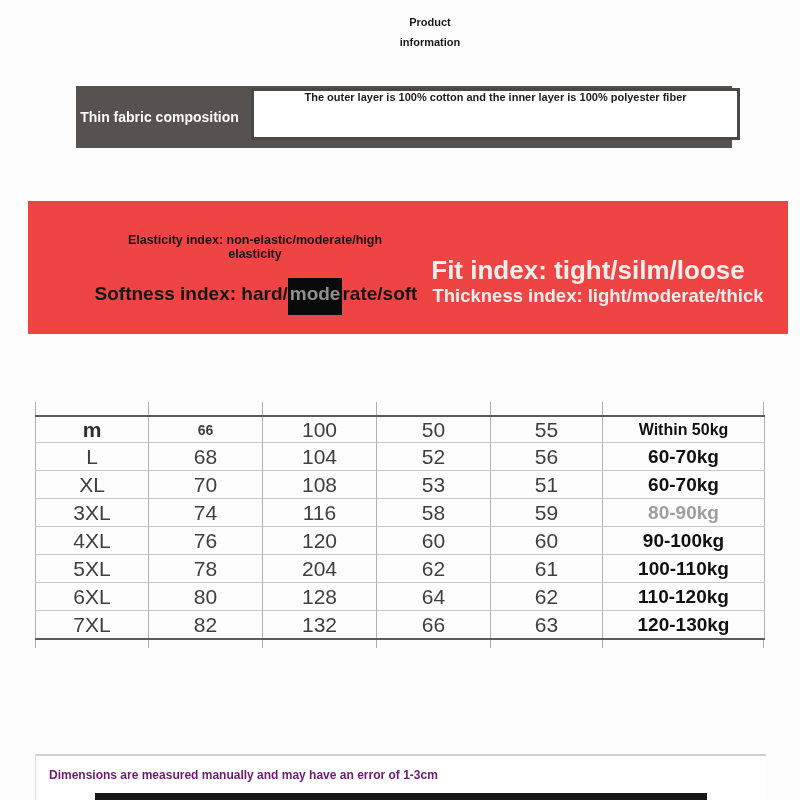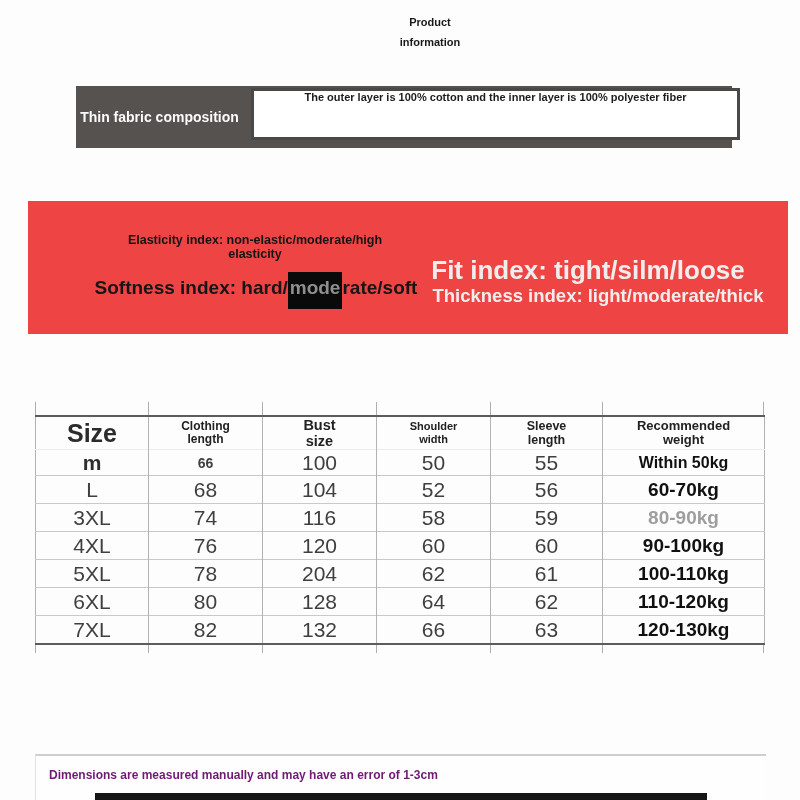--- a/index.html
+++ b/index.html
@@ -37,21 +37,21 @@
   }
   .idx-elasticity{
     position:absolute;left:72px;top:32px;width:310px;text-align:center;
     font-size:12.5px;font-weight:bold;line-height:14px;color:#141414;
   }
   .idx-fit{
     position:absolute;left:398px;top:28px;width:324px;text-align:center;
     font-size:26px;font-weight:bold;color:#efeeec;margin-top:26px;
   }
   .idx-softness{
-    position:absolute;left:60px;top:76px;width:336px;text-align:center;
+    position:absolute;left:60px;top:82px;width:336px;text-align:center;
     font-size:19px;font-weight:bold;color:#161616;
   }
   .idx-softness .censored{
     background:#0a0a0a;color:#8f8f8f;padding:5px 2px 11px 2px;
   }
   .idx-thickness{
     position:absolute;left:398px;top:84px;width:344px;text-align:center;
     font-size:18.5px;font-weight:bold;color:#efeeec;
   }
   
@@ -141,45 +141,45 @@
   <table class="size-table">
     <colgroup>
       <col style="width:113px">
         <col style="width:114px">
         <col style="width:114px">
       <col style="width:114px">
         <col style="width:112px">
         <col style="width:162px">
     </colgroup>
     <tbody>
-        <tr class="hdr">
-      <td class="h-size">Size</td>
-      <td class="h-small"><span class="wrapbox wb-clothing">Clothing length</span></td>
-      <td class="h-small"><span class="wrapbox wb-bust">Bust size</span></td>
-      <td class="h-small"><span class="wrapbox wb-shoulder">Shoulder width</span></td>
-      <td class="h-small"><span class="wrapbox wb-sleeve">Sleeve length</span></td>
-      <td class="h-small"><span class="wrapbox wb-weight">Recommended weight</span></td>
-    </tr>
     <tr class="row-m">
       <td class="c-size bold">m</td>
       <td class="c-num" style="font-size:14px;font-weight:bold;">66</td>
       <td class="c-num">100</td>
       <td class="c-num">50</td>
       <td class="c-num">55</td>
       <td class="c-weight first">Within 50kg</td>
     </tr>
     <tr class="data">
       <td class="c-size">L</td>
       <td class="c-num">68</td>
       <td class="c-num">104</td>
       <td class="c-num">52</td>
       <td class="c-num">56</td>
       <td class="c-weight">60-70kg</td>
     </tr>
     <tr class="data">
+      <td class="c-size">XL</td>
+      <td class="c-num">70</td>
+      <td class="c-num">108</td>
+      <td class="c-num">53</td>
+      <td class="c-num">51</td>
+      <td class="c-weight">60-70kg</td>
+    </tr>
+    <tr class="data">
       <td class="c-size">3XL</td>
       <td class="c-num">74</td>
       <td class="c-num">116</td>
       <td class="c-num">58</td>
       <td class="c-num">59</td>
       <td class="c-weight muted">80-90kg</td>
     </tr>
     <tr class="data">
       <td class="c-size">4XL</td>
       <td class="c-num">76</td>

